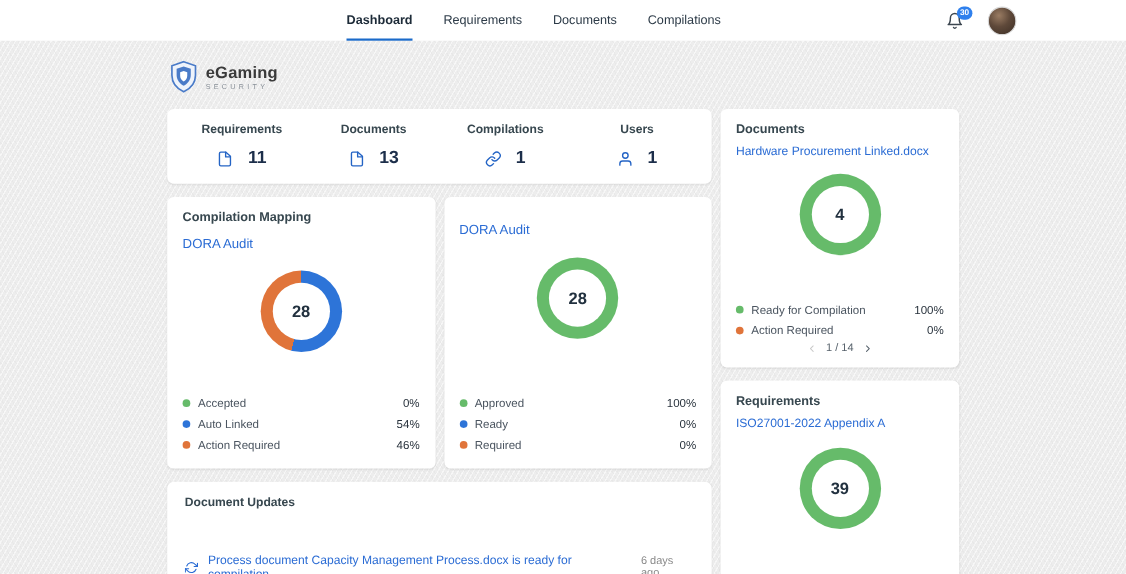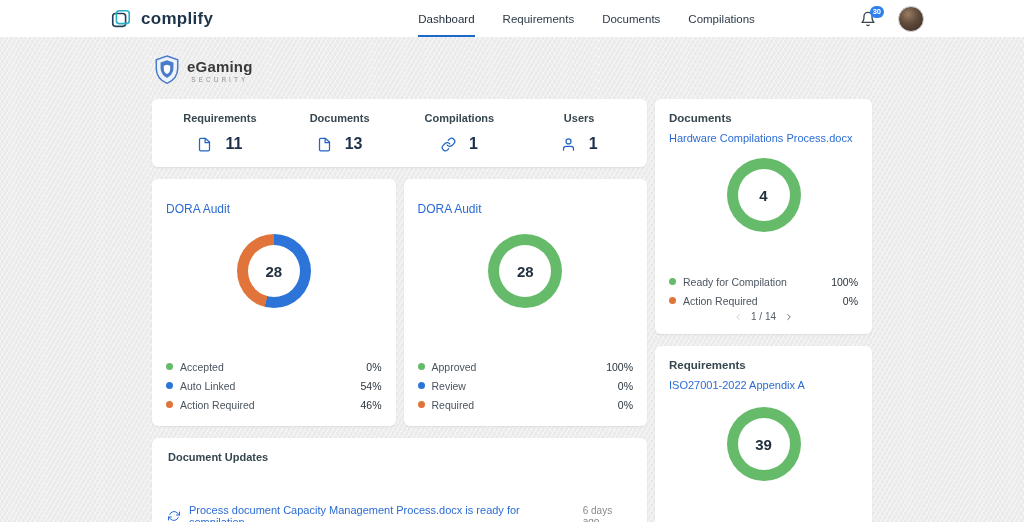--- a/index.html
+++ b/index.html
@@ -5,38 +5,38 @@
   * { margin:0; padding:0; box-sizing:border-box; }
   html,body { width:1024px; height:522px; overflow:hidden; }
   body { font-family:"Liberation Sans", sans-serif; background:#ededed; }
 
   
   .header { display:flex; align-items:stretch; height:37px; background:#fff; padding:0 100px 0 110px; position:relative; z-index:2; }
   .brand { display:flex; align-items:center; gap:9px; cursor:pointer; }
   .brand-text { font-size:17px; font-weight:600; color:#1e3448; letter-spacing:.3px; }
   .nav { display:flex; gap:28px; margin-left:205px; }
   .nav-item { display:flex; align-items:center; font-size:11.5px; color:#2c3a47; cursor:pointer; border-bottom:2px solid transparent; padding-top:2px; }
-  .nav-item.active { border-bottom-color:#1b6ac9; font-weight:normal; color:#1d2b38; }
+  .nav-item.active { border-bottom-color:#1b6ac9; font-weight:bold; color:#1d2b38; }
   .header-right { margin-left:auto; display:flex; align-items:center; gap:22px; }
   .bell-wrap { position:relative; color:#3c4650; cursor:pointer; display:flex; }
   .badge { position:absolute; top:-5px; right:-8px; background:#2f80ed; color:#fff; font-size:7.5px; line-height:10px; border-radius:8px; padding:1px 3px; min-width:10px; text-align:center; font-weight:bold; }
   .avatar { width:26px; height:26px; border-radius:50%; background:radial-gradient(circle at 38% 30%, #9a7c63 0%, #6e544193 45%, #3b2d24 100%), #4a3a30; cursor:pointer; border:1px solid #d8d8d8; }
 
   
   .page { height:485px; padding-top:16px;
     background-color:#ededed;
     background-image:
       repeating-linear-gradient(120deg, rgba(255,255,255,.55) 0px, rgba(255,255,255,.55) 1px, transparent 1px, transparent 4px),
       repeating-linear-gradient(60deg, rgba(0,0,0,.02) 0px, rgba(0,0,0,.02) 1px, transparent 1px, transparent 4px);
   }
   .container { width:720px; margin:0 auto; }
 
   
   .org { display:flex; align-items:center; gap:7px; margin:2px 0 14px 2px; }
-  .org-text { display:flex; flex-direction:column;text-align:center; }
+  .org-text { display:flex; flex-direction:column; }
   .org-name { font-size:15px; font-weight:bold; color:#3a3a3a; letter-spacing:.2px; }
   .org-sub { font-size:6.5px; letter-spacing:3px; color:#8a9199; margin-top:1px; }
 
   
   .grid { display:grid; grid-template-columns:495px 217px; column-gap:8px; align-items:start; }
   .col { display:flex; flex-direction:column; gap:12px; }
 
   .card { background:#fff; border-radius:6px; box-shadow:0 1px 2px rgba(0,0,0,.08); }
 
   
@@ -78,29 +78,20 @@
   .updates-title { font-size:11px; font-weight:bold; color:#37474f; margin-bottom:12px; }
   .update-row { display:flex; align-items:center; gap:9px; padding:7px 0;margin-top:34px; }
   .update-link { font-size:11px; color:#2b6cd4; cursor:pointer; }
   .update-time { margin-left:auto; font-size:10px; color:#8a8a8a; }
   .sync-icon { color:#2b6cd4; display:flex; flex:none; }
 </style>
 </head>
 <body>
 
 <div class="header">
-  <div class="brand">
-    <span style="display:flex;">
-      <svg width="22" height="22" viewBox="0 0 24 24">
-        <rect x="3" y="6" width="14" height="14" rx="3" fill="none" stroke="#27415c" stroke-width="1.8"></rect>
-        <rect x="7" y="3" width="14" height="14" rx="3" fill="none" stroke="#2ab0c5" stroke-width="1.8"></rect>
-      </svg>
-    </span>
-    <span class="brand-text">complify</span>
-  </div>
   <div class="nav">
     <div class="nav-item active">Dashboard</div>
     <div class="nav-item">Requirements</div>
     <div class="nav-item">Documents</div>
     <div class="nav-item">Compilations</div>
   </div>
   <div class="header-right">
     <div class="bell-wrap">
       <span style="display:flex;">
         <svg width="16" height="16" viewBox="0 0 24 24" fill="none" stroke="currentColor" stroke-width="2" stroke-linecap="round" stroke-linejoin="round">
@@ -182,20 +173,21 @@
                   </svg>
               </span>
               <span class="stat-value">1</span>
             </span>
           </div>
         </div>
 
         <div class="chart-cards">
 
           <div class="card chart-card">
+            <div class="card-title">Compilation Mapping</div>
             <a class="card-link">DORA Audit</a>
             <div class="donut" style="background: conic-gradient(rgb(45, 116, 216) 0%, rgb(45, 116, 216) 54%, rgb(224, 116, 58) 54%, rgb(224, 116, 58) 100%);">
               <div class="hole">
                   <span>28</span>
                 </div>
             </div>
             <div class="legend">
               <div class="legend-row">
                 <span class="dot" style="background: rgb(102, 187, 106);"></span>
                 <span class="legend-label">Accepted</span>
@@ -222,21 +214,21 @@
                 </div>
             </div>
             <div class="legend">
               <div class="legend-row">
                 <span class="dot" style="background: rgb(102, 187, 106);"></span>
                 <span class="legend-label">Approved</span>
                 <span class="legend-value">100%</span>
               </div>
               <div class="legend-row">
                 <span class="dot" style="background: rgb(45, 116, 216);"></span>
-                <span class="legend-label">Review</span>
+                <span class="legend-label">Ready</span>
                 <span class="legend-value">0%</span>
               </div>
               <div class="legend-row">
                 <span class="dot" style="background: rgb(224, 116, 58);"></span>
                 <span class="legend-label">Required</span>
                 <span class="legend-value">0%</span>
               </div>
             </div>
           </div>
         </div>
@@ -259,21 +251,21 @@
             <span class="update-link">Process document Capacity Management Process.docx is ready for compilation</span>
             <span class="update-time">6 days ago</span>
           </div>
         </div>
       </div>
 
       <div class="col">
 
         <div class="card side-card documents">
           <div class="card-title">Documents</div>
-          <a class="card-link small">Hardware Compilations Process.docx</a>
+          <a class="card-link small">Hardware Procurement Linked.docx</a>
           <div class="donut" style="margin: 14px auto 12px; background: conic-gradient(rgb(102, 187, 106) 0%, rgb(102, 187, 106) 100%);">
             <div class="hole">
                 <span>4</span>
               </div>
           </div>
           <div class="legend">
             <div class="legend-row">
               <span class="dot" style="background: rgb(102, 187, 106);"></span>
               <span class="legend-label">Ready for Compilation</span>
               <span class="legend-value">100%</span>

